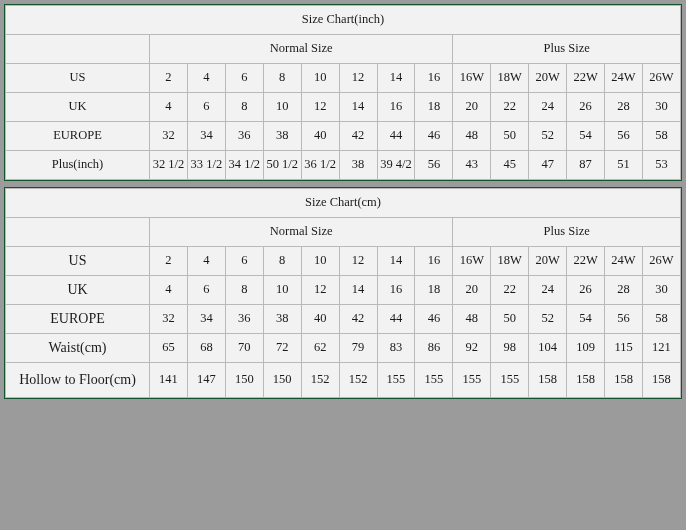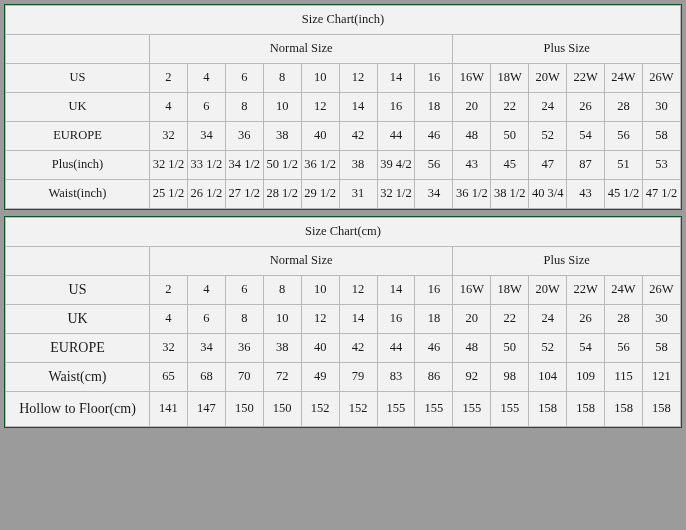--- a/index.html
+++ b/index.html
@@ -155,37 +155,20 @@
             <td class="small-val">38</td>
             <td class="small-val">39 4/2</td>
             <td class="small-val">56</td>
             <td class="small-val">43</td>
             <td class="small-val">45</td>
             <td class="small-val">47</td>
             <td class="small-val">87</td>
             <td class="small-val">51</td>
             <td class="small-val">53</td>
           </tr>
-          <tr>
-            <td class="row-label">Waist(inch)</td>
-            <td class="small-val">25 1/2</td>
-            <td class="small-val">26 1/2</td>
-            <td class="small-val">27 1/2</td>
-            <td class="small-val">28 1/2</td>
-            <td class="small-val">29 1/2</td>
-            <td class="small-val">31</td>
-            <td class="small-val">32 1/2</td>
-            <td class="small-val">34</td>
-            <td class="small-val">36 1/2</td>
-            <td class="small-val">38 1/2</td>
-            <td class="small-val">40 3/4</td>
-            <td class="small-val">43</td>
-            <td class="small-val">45 1/2</td>
-            <td class="small-val">47 1/2</td>
-          </tr>
         </tbody>
     </table>
   </div>
 
   <div class="chart-block cm-block">
     <table class="size-table">
       <colgroup>
         <col class="label-col">
       </colgroup>
       <tbody>
@@ -247,21 +230,21 @@
             <td>54</td>
             <td>56</td>
             <td>58</td>
           </tr>
           <tr>
             <td class="row-label">Waist(cm)</td>
             <td>65</td>
             <td>68</td>
             <td>70</td>
             <td>72</td>
-            <td>49</td>
+            <td>62</td>
             <td>79</td>
             <td>83</td>
             <td>86</td>
             <td>92</td>
             <td>98</td>
             <td>104</td>
             <td>109</td>
             <td>115</td>
             <td>121</td>
           </tr>

